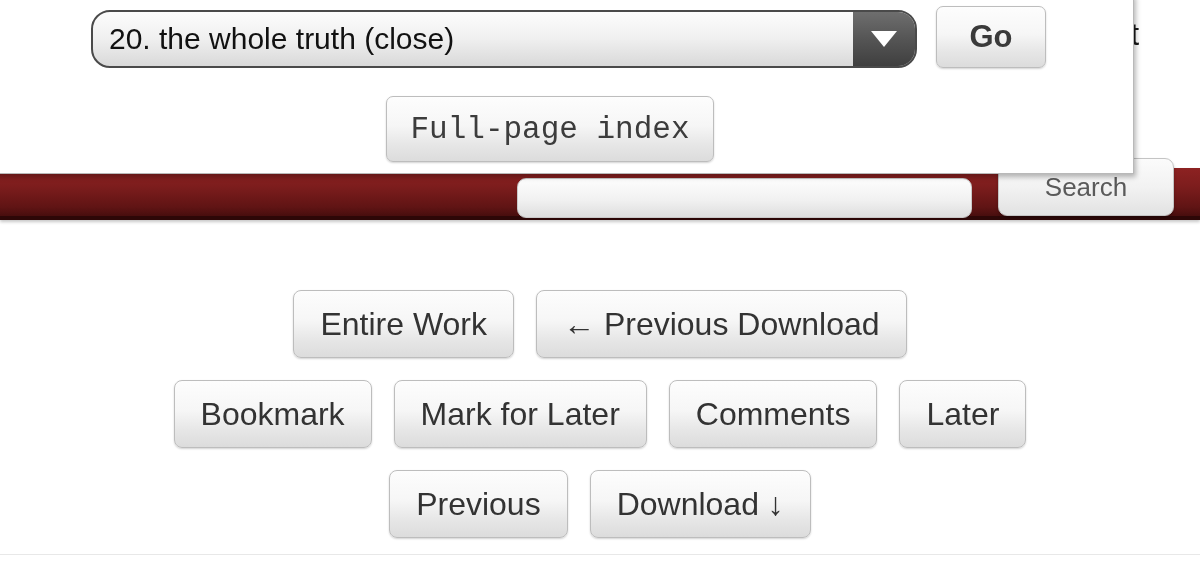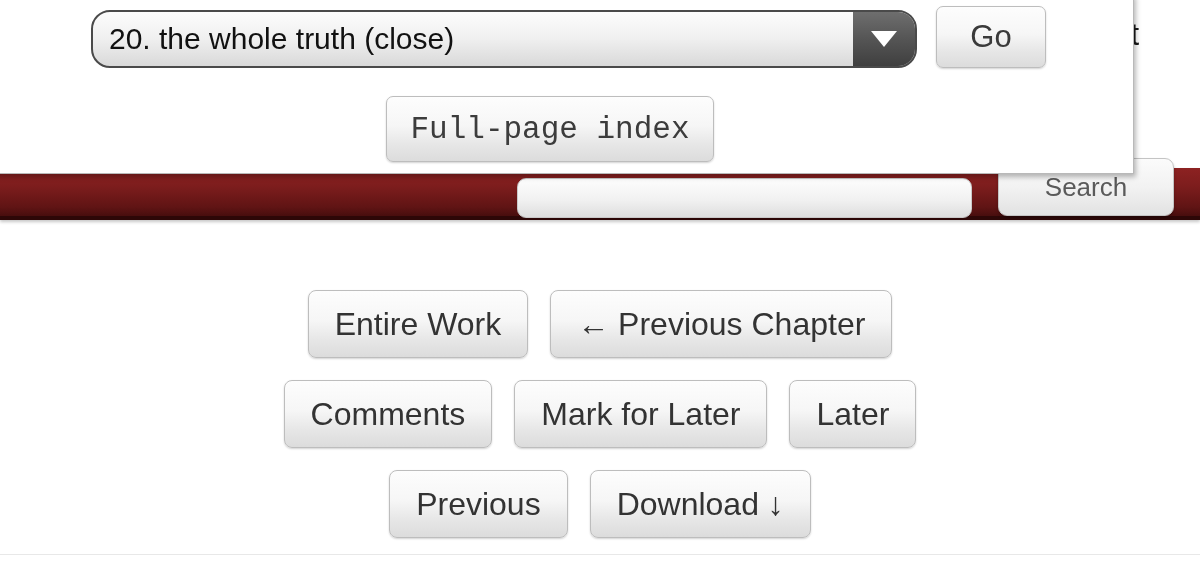--- a/index.html
+++ b/index.html
@@ -156,20 +156,21 @@
   }
 
   .go-button {
     position: absolute;
     left: 941px;
     top: 12px;
     width: 110px;
     height: 62px;
     font-size: 31px;
     color: #3a3a3a;
+    font-weight: bold;
   }
 
   .fullpage-button {
     position: absolute;
     left: 391px;
     top: 102px;
     width: 328px;
     height: 66px;
     font-size: 31px;
     color: #3c3c3c;
@@ -245,32 +246,35 @@
 
   </div>
 
   <div class="nav-area">
 
     <div class="btn-row row-1">
       <div class="btn nav-btn">
         <span>Entire Work</span>
       </div>
       <div class="btn nav-btn">
-        <span>← Previous Chapter</span>
+        <span>← Previous Download</span>
       </div>
     </div>
 
     <div class="btn-row row-2">
       <div class="btn nav-btn">
+        <span>Bookmark</span>
+      </div>
+      <div class="btn nav-btn">
+        <span>Mark for Later</span>
+      </div>
+      <div class="btn nav-btn">
         <span>Comments</span>
       </div>
       <div class="btn nav-btn">
-        <span>Mark for Later</span>
-      </div>
-      <div class="btn nav-btn">
         <span>Later</span>
       </div>
     </div>
 
     <div class="btn-row row-3">
       <div class="btn nav-btn">
         <span>Previous</span>
       </div>
       <div class="btn nav-btn">
         <span>Download ↓</span>

